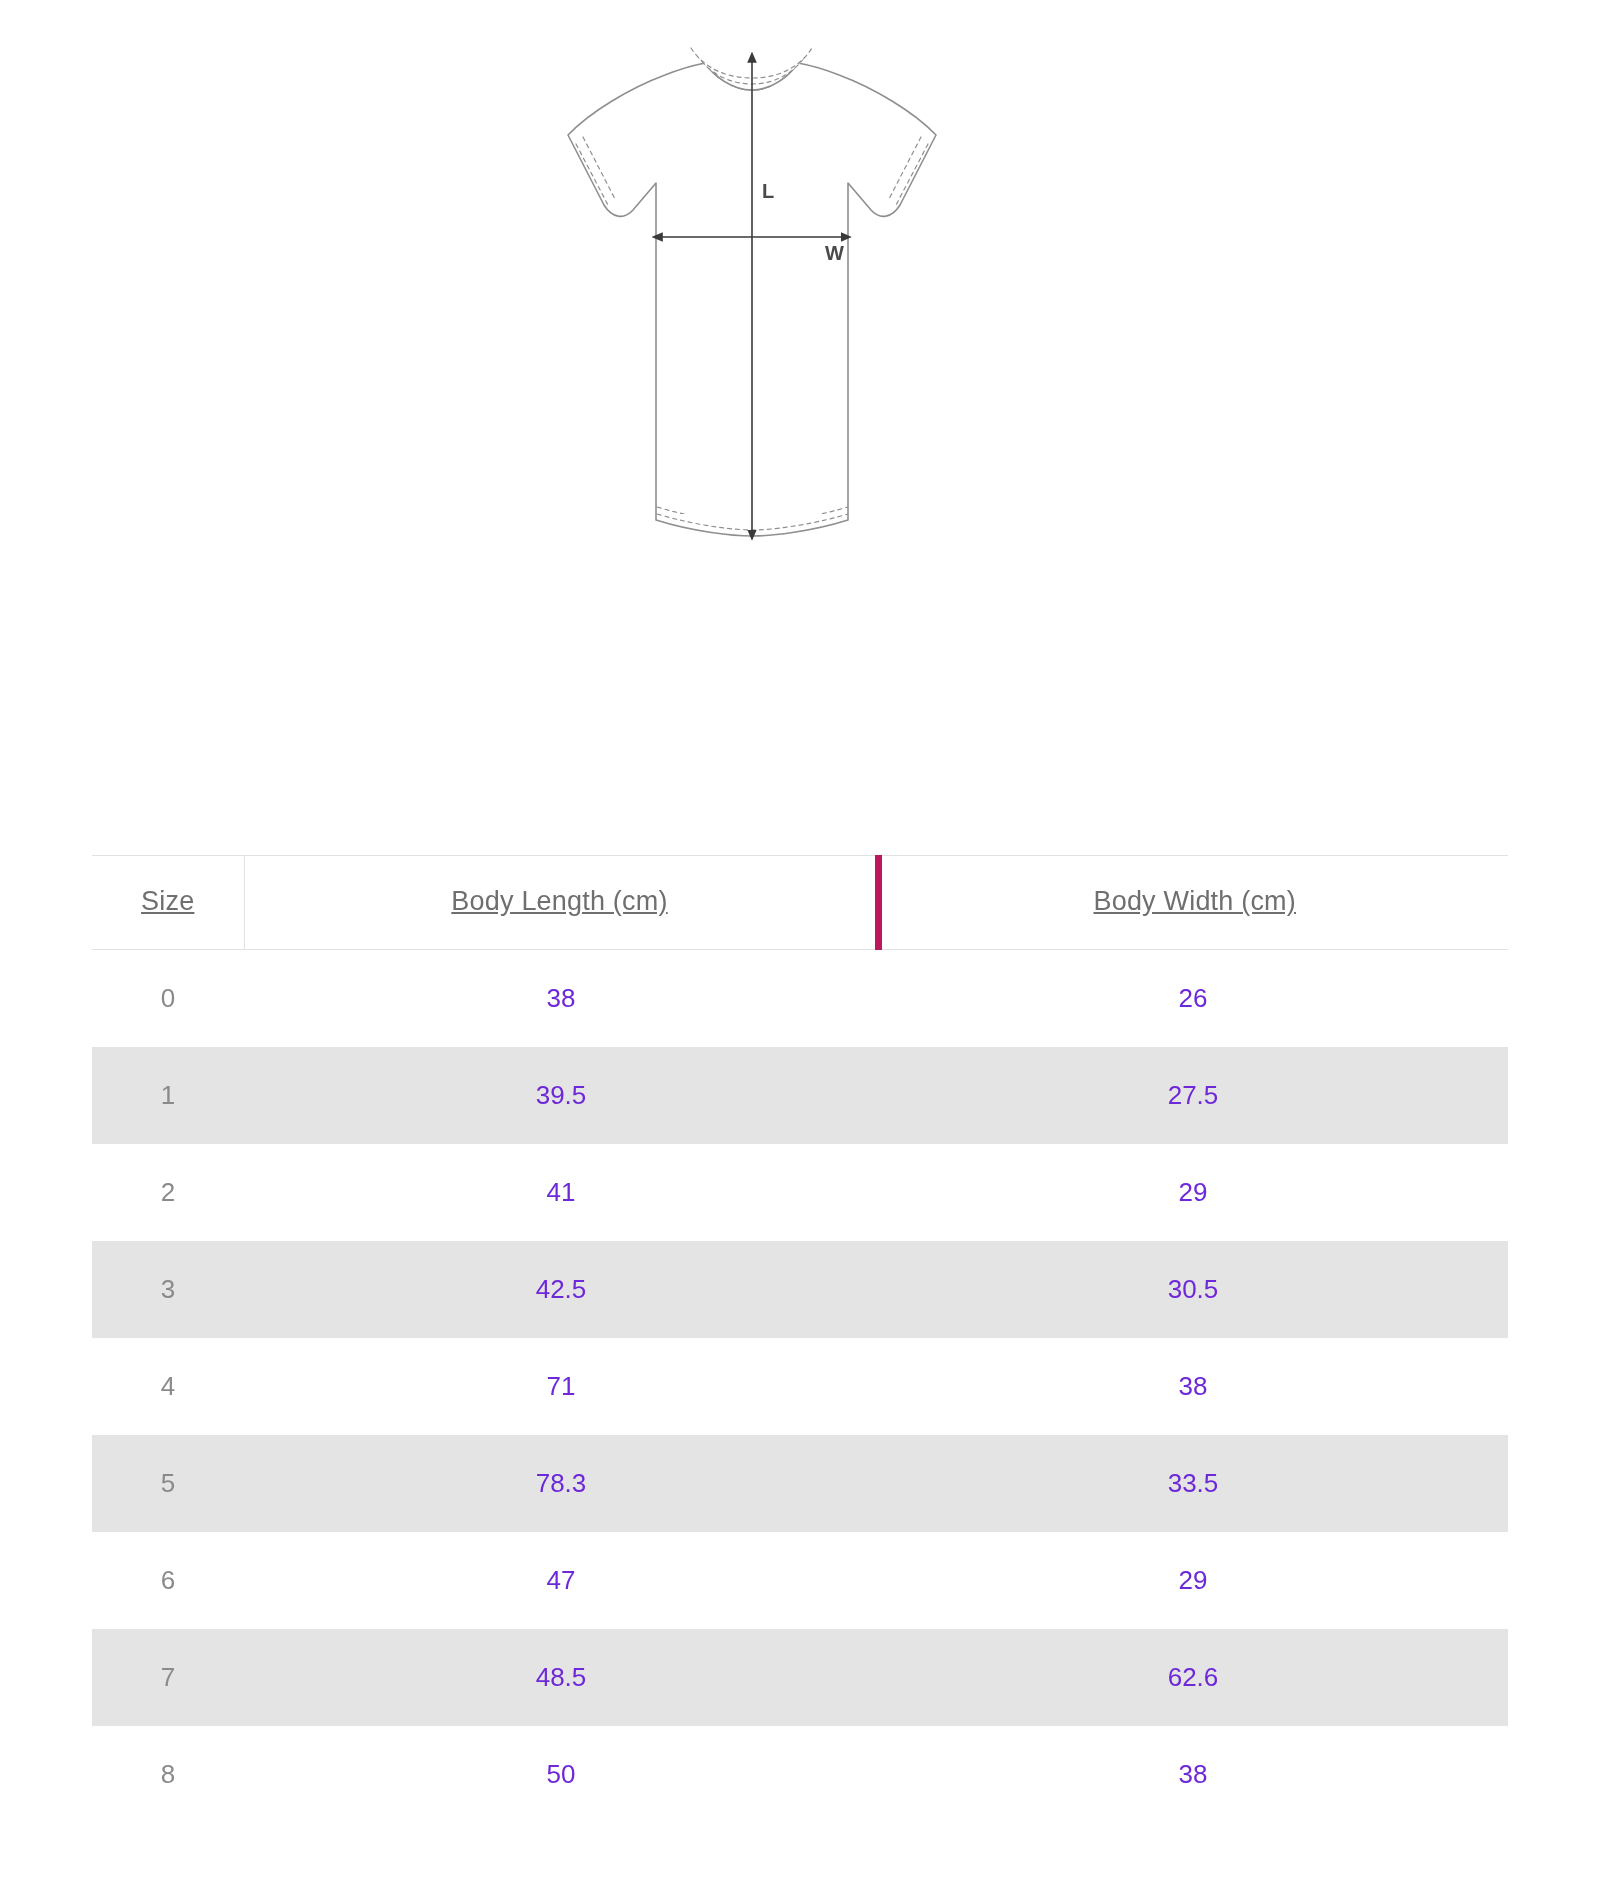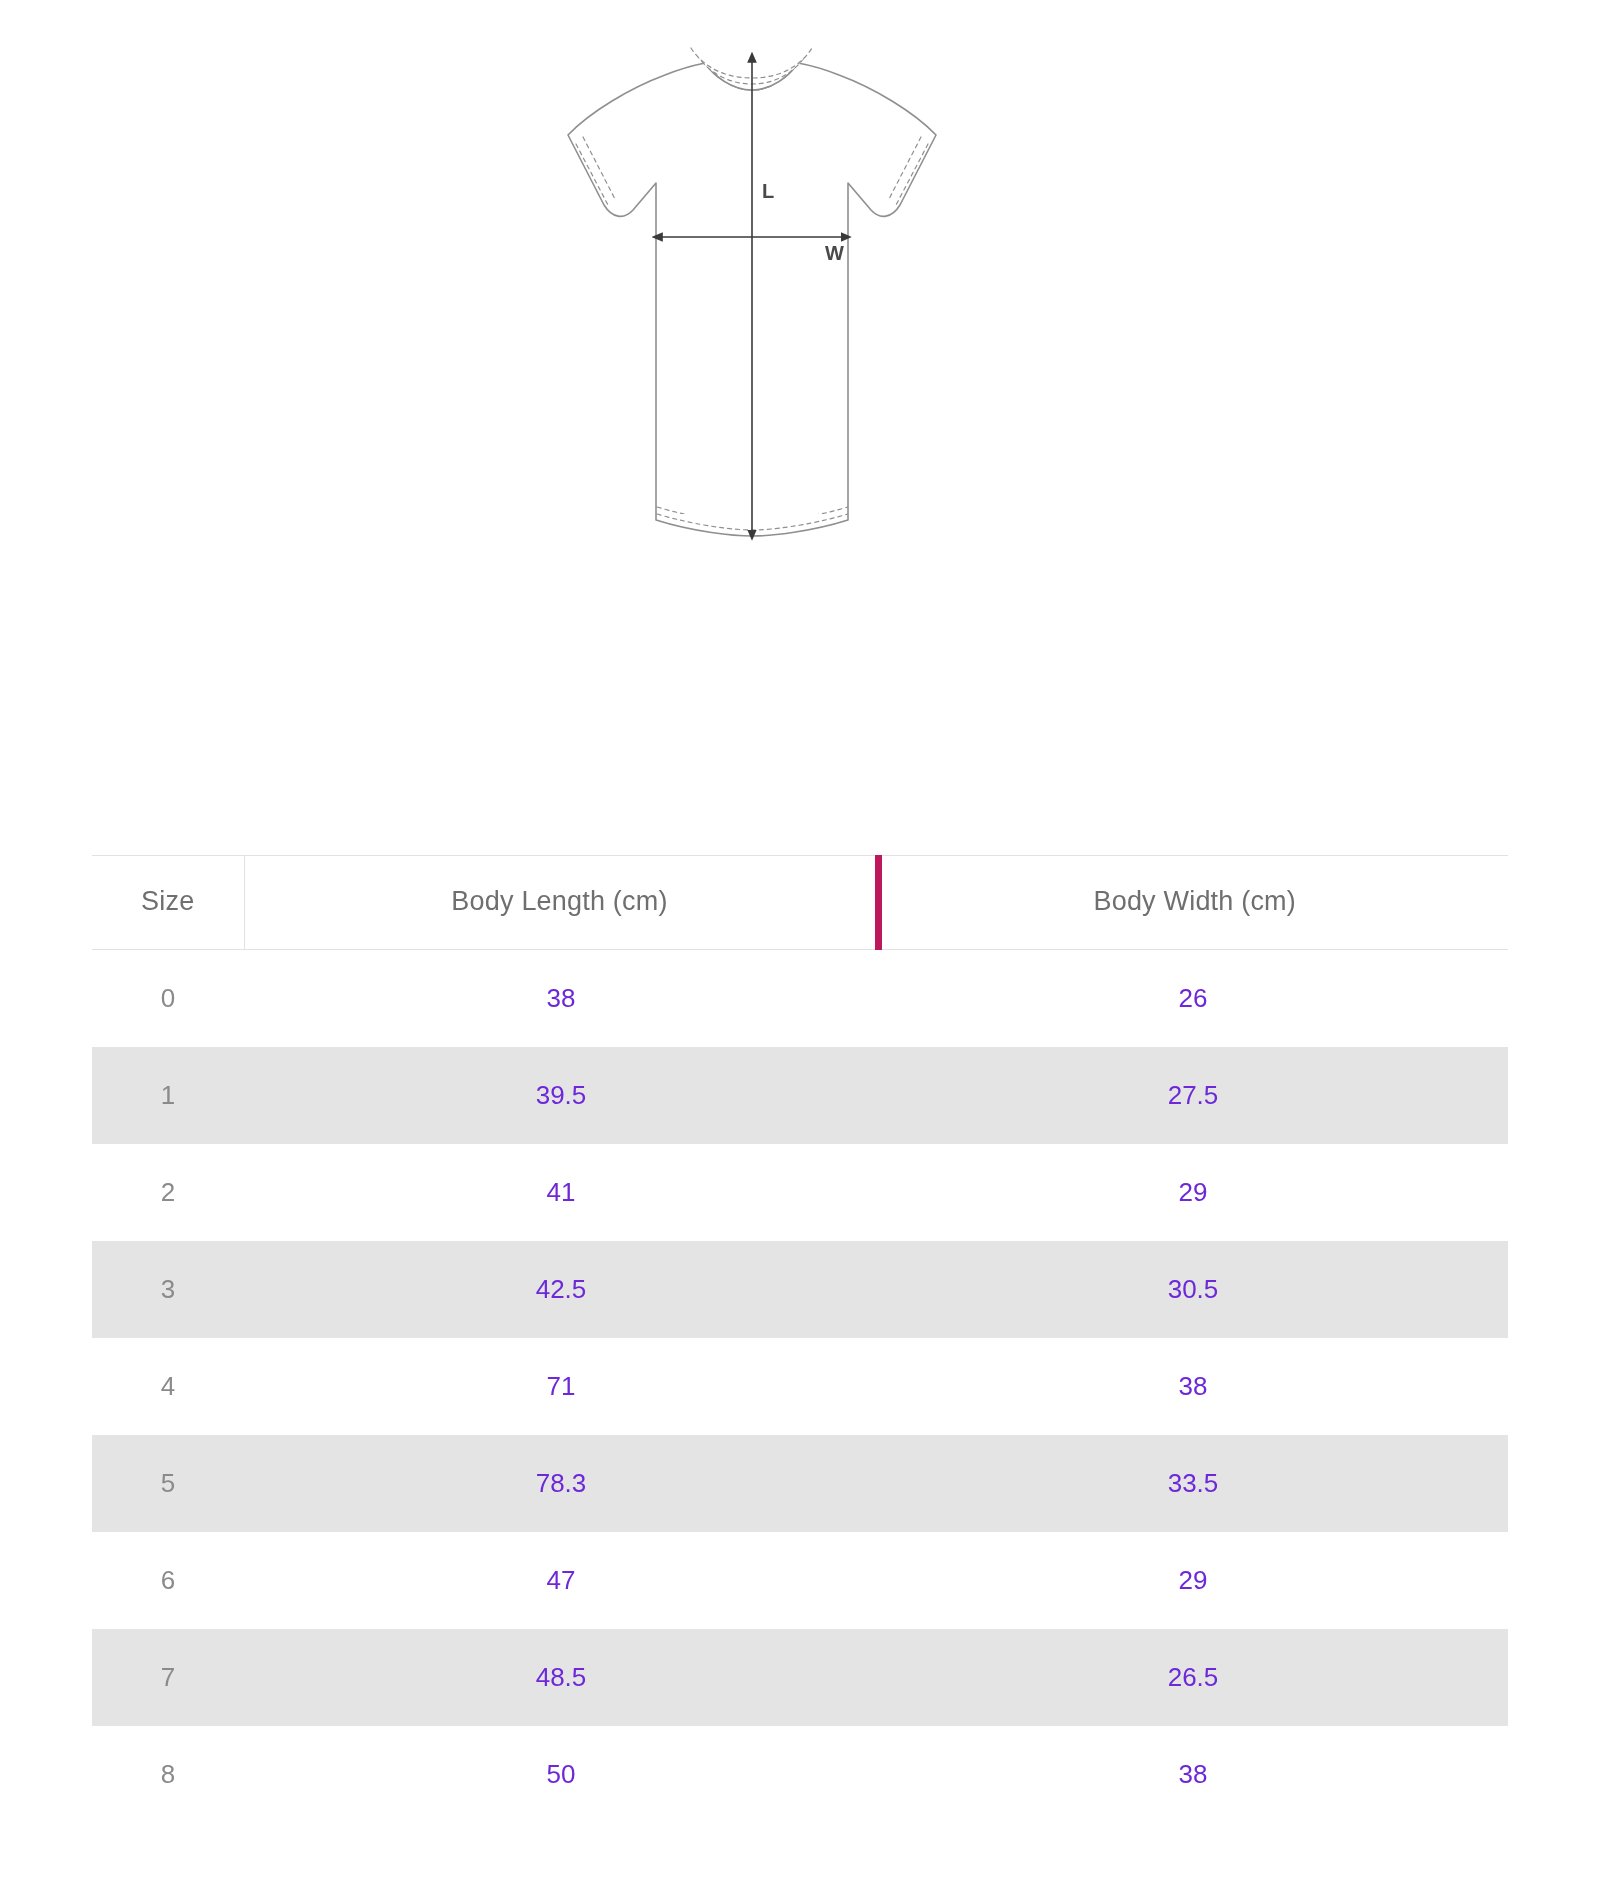--- a/index.html
+++ b/index.html
@@ -60,20 +60,21 @@
 
   .size-table thead th {
     font-weight: normal;
     font-size: 27px;
     color: #6f6f6f;
     text-align: center;
     padding: 30px 0 32px 0;
     border-top: 1px solid #e2e2e2;
     border-bottom: 1px solid #e2e2e2;
     letter-spacing: 0.2px;
+    text-decoration: underline;
   }
   .size-table thead th.col-size {
     border-right: 1px solid #e2e2e2;
   }
   .size-table thead th.col-len {
     border-right: 7px solid #be185d;
   }
 
   .size-table tbody td {
     font-size: 26px;
@@ -197,21 +198,21 @@
         <td class="col-wid">33.5</td>
       </tr>
       <tr>
         <td class="col-size">6</td>
         <td class="col-len">47</td>
         <td class="col-wid">29</td>
       </tr>
       <tr class="alt">
         <td class="col-size">7</td>
         <td class="col-len">48.5</td>
-        <td class="col-wid">26.5</td>
+        <td class="col-wid">62.6</td>
       </tr>
       <tr>
         <td class="col-size">8</td>
         <td class="col-len">50</td>
         <td class="col-wid">38</td>
       </tr>
     </tbody>
   </table>
 
 </div>

